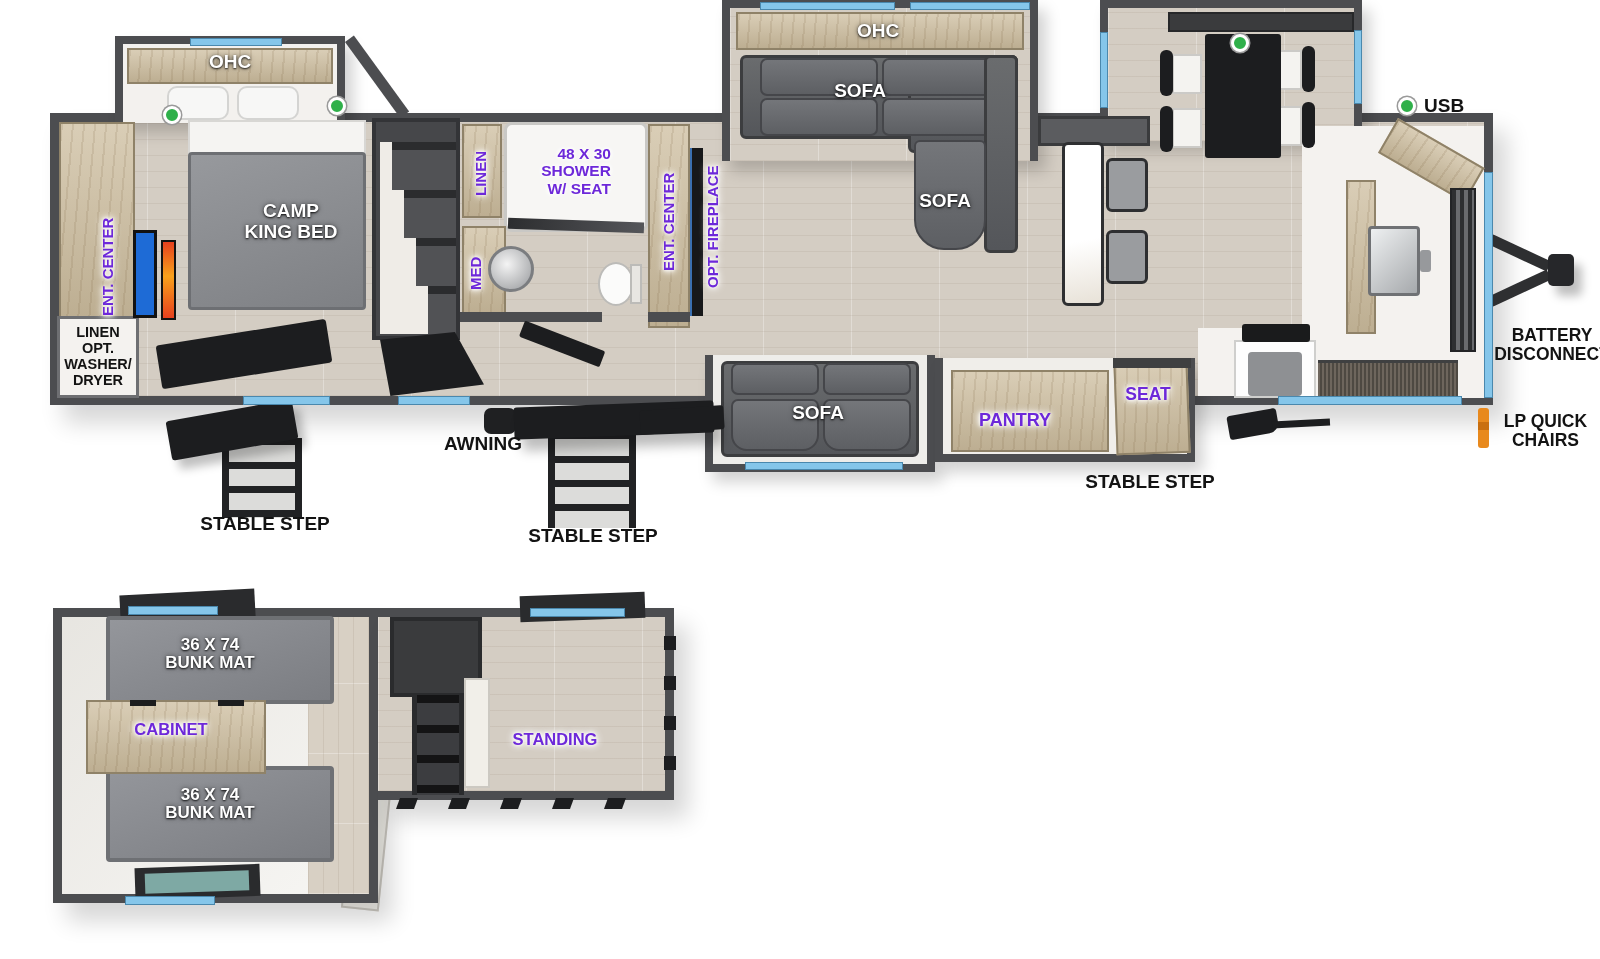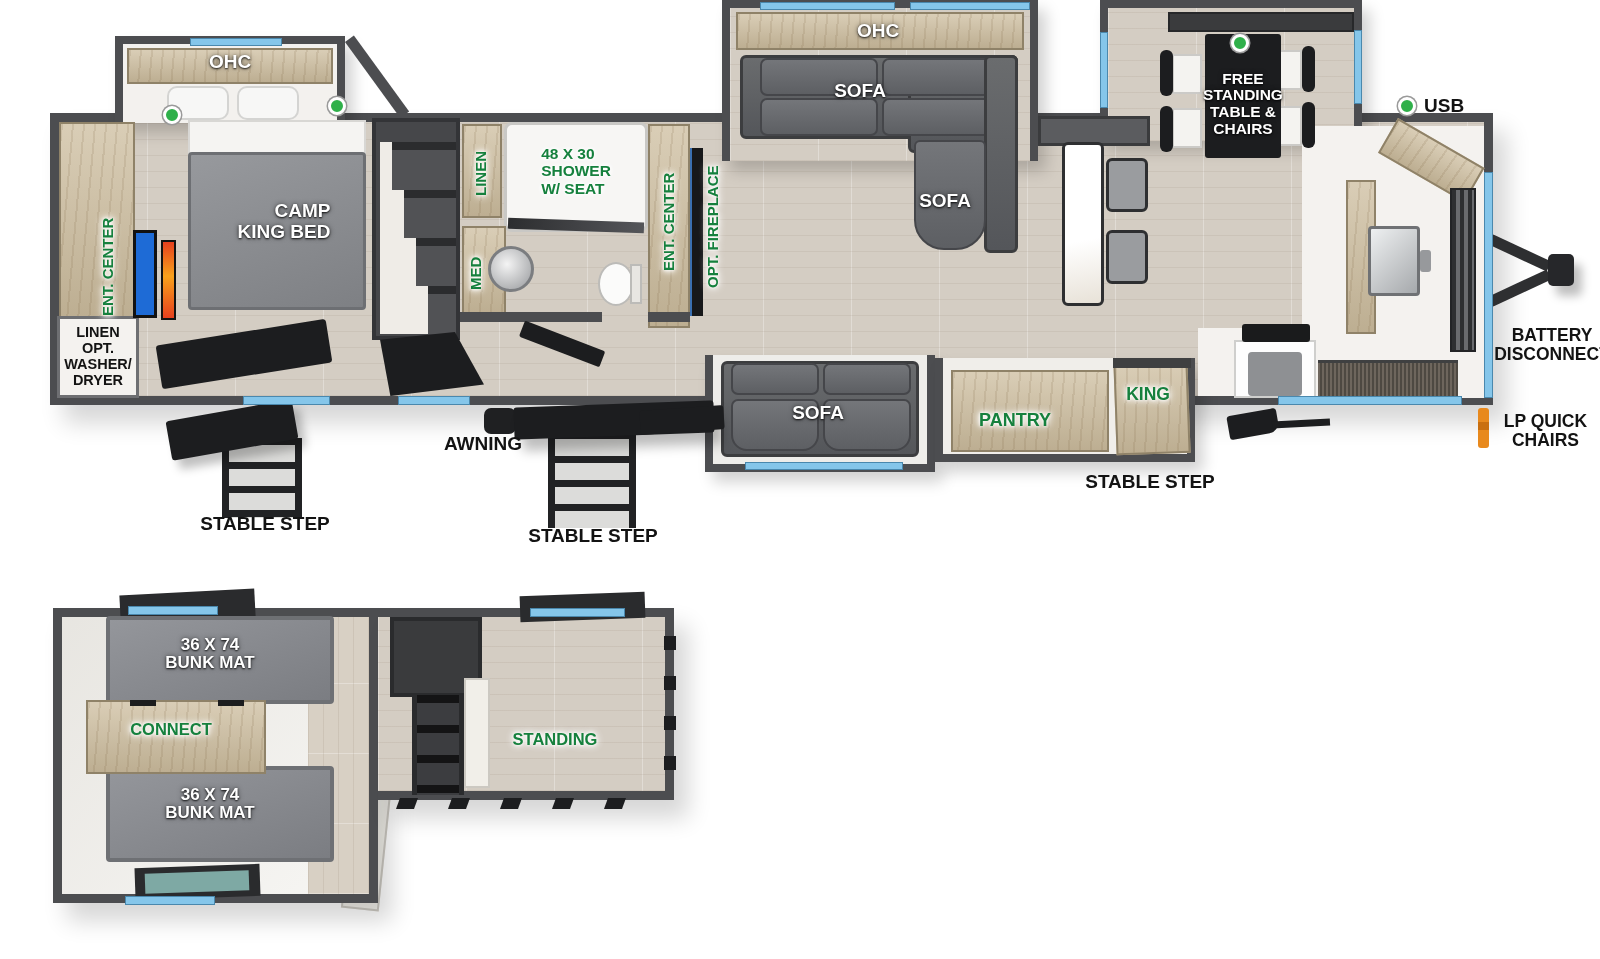--- a/index.html
+++ b/index.html
@@ -29,21 +29,21 @@
        box-shadow:0 0 0 1.5px #9a9a9a;}
   
   .sofa{background:linear-gradient(180deg,#6a6c6e,#54565a);border:3px solid #3c3d3f;border-radius:6px;}
   .cush{background:linear-gradient(180deg,#74767a,#5d5f63);border:2px solid #45464a;border-radius:7px;}
   .mat{background:linear-gradient(160deg,#94969b,#7b7d82);border:4px solid #6e7074;border-radius:4px;}
   .blk{background:#1c1d1f;}
   .steel{background:linear-gradient(135deg,#eef0f1,#a6a9ac);border:3px solid #6f7174;border-radius:4px;}
   
   .lblw{color:#ffffff;font-weight:bold;text-align:center;line-height:1.08;white-space:pre-line;
         text-shadow:0 1px 2px rgba(0,0,0,.85),0 0 5px rgba(0,0,0,.55);display:flex;align-items:center;justify-content:center;}
-  .lblb{color:#15803d;font-weight:bold;text-align:left;line-height:1.1;white-space:pre-line;
+  .lblb{color:#6d28d9;font-weight:bold;text-align:right;line-height:1.1;white-space:pre-line;
         text-shadow:0 0 3px #fff,0 0 5px #fff,0 0 8px #fff,0 0 10px #fff;display:flex;align-items:center;justify-content:center;}
   .lblo{color:#131313;font-weight:bold;text-align:center;line-height:1.1;white-space:pre-line;
         display:flex;align-items:center;justify-content:center;}
   .vert{writing-mode:vertical-rl;transform:rotate(180deg);}
   .steps{border-left:7px solid #212224;border-right:7px solid #212224;
          background:repeating-linear-gradient(180deg,#212224 0 7px,#dcdcda 7px 24px);}
 </style>
 </head>
 <body>
 
@@ -91,51 +91,47 @@
   <div class="abs" style="left:1172px;top:108px;width:30px;height:40px;background:#f4f3f0;border:2px solid #cbcac7;z-index:3;"></div>
   <div class="abs" style="left:1272px;top:50px;width:30px;height:40px;background:#f4f3f0;border:2px solid #cbcac7;z-index:3;"></div>
   <div class="abs" style="left:1272px;top:106px;width:30px;height:40px;background:#f4f3f0;border:2px solid #cbcac7;z-index:3;"></div>
   <div class="abs blk" style="left:1160px;top:50px;width:13px;height:46px;border-radius:6px;z-index:4;"></div>
   <div class="abs blk" style="left:1160px;top:106px;width:13px;height:46px;border-radius:6px;z-index:4;"></div>
   <div class="abs blk" style="left:1302px;top:46px;width:13px;height:46px;border-radius:6px;z-index:4;"></div>
   <div class="abs blk" style="left:1302px;top:102px;width:13px;height:46px;border-radius:6px;z-index:4;"></div>
 
   <div class="abs blk" style="left:1205px;top:34px;width:76px;height:124px;border-radius:3px;z-index:4;"></div>
   <div class="abs dot" style="left:1231px;top:34px;z-index:6;"></div>
-  <div class="abs lblw" style="left:1201px;top:56px;width:84px;height:96px;font-size:15.5px;z-index:5;">FREE
-STANDING
-TABLE &amp;
-CHAIRS</div>
 
   <div class="abs slide" style="left:705px;top:355px;width:230px;height:117px;border-top:none;background:#eeedea;z-index:2;">
     <div class="abs sofa" style="left:8px;top:6px;width:198px;height:96px;"></div>
     <div class="abs cush" style="left:18px;top:8px;width:88px;height:32px;"></div>
     <div class="abs cush" style="left:110px;top:8px;width:88px;height:32px;"></div>
     <div class="abs cush" style="left:18px;top:44px;width:88px;height:52px;border-radius:7px 7px 16px 16px;"></div>
     <div class="abs cush" style="left:110px;top:44px;width:88px;height:52px;border-radius:7px 7px 16px 16px;"></div>
   </div>
   <div class="abs win" style="left:745px;top:462px;width:158px;height:8px;z-index:3;"></div>
   <div class="abs lblw" style="left:778px;top:400px;width:80px;height:26px;font-size:19px;z-index:5;">SOFA</div>
 
   <div class="abs slide" style="left:935px;top:358px;width:260px;height:104px;border-top:none;background:#f0eeea;z-index:2;">
     <div class="abs cab" style="left:8px;top:12px;width:158px;height:82px;"></div>
     <div class="abs cab" style="left:172px;top:4px;width:74px;height:92px;transform:rotate(-2deg);"></div>
     <div class="abs" style="left:170px;top:0px;width:78px;height:10px;background:#3f4041;"></div>
   </div>
   <div class="abs lblb" style="left:965px;top:408px;width:100px;height:26px;font-size:18px;z-index:5;">PANTRY</div>
-  <div class="abs lblb" style="left:1108px;top:383px;width:80px;height:24px;font-size:17.5px;z-index:5;">KING</div>
+  <div class="abs lblb" style="left:1108px;top:383px;width:80px;height:24px;font-size:17.5px;z-index:5;">SEAT</div>
 
   <div class="abs cab" style="left:59px;top:122px;width:76px;height:198px;z-index:3;"></div>
   <div class="abs" style="left:133px;top:230px;width:24px;height:88px;background:#1e6bd6;border:3px solid #121212;z-index:4;"></div>
   <div class="abs" style="left:161px;top:240px;width:15px;height:80px;background:linear-gradient(180deg,#e6401e,#f9a11b 45%,#e6401e);border:2px solid #121212;z-index:4;"></div>
   <div class="abs lblb vert" style="left:96px;top:208px;width:24px;height:118px;font-size:15px;z-index:5;">ENT. CENTER</div>
 
   <div class="abs" style="left:188px;top:120px;width:178px;height:58px;background:#f5f4f2;border:2px solid #d8d7d4;z-index:3;"></div>
   <div class="abs" style="left:188px;top:152px;width:178px;height:158px;background:linear-gradient(160deg,#97999d,#7e8084);border:3px solid #6d6f73;border-radius:4px;z-index:3;"></div>
-  <div class="abs lblw" style="left:200px;top:200px;width:168px;height:44px;font-size:19px;z-index:5;text-align:right;">CAMP
+  <div class="abs lblw" style="left:207px;top:200px;width:168px;height:44px;font-size:19px;z-index:5;">CAMP
 KING BED</div>
 
   <div class="abs blk" style="left:158px;top:332px;width:172px;height:44px;transform:rotate(-9deg);border-radius:3px;z-index:4;"></div>
 
   <div class="abs" style="left:57px;top:316px;width:82px;height:82px;background:#f4f2ef;border:3px solid #6e6f72;z-index:3;"></div>
   <div class="abs lblo" style="left:60px;top:320px;width:76px;height:74px;font-size:14.5px;z-index:5;">LINEN
 OPT.
 WASHER/
 DRYER</div>
   <div class="abs win" style="left:243px;top:396px;width:87px;height:9px;z-index:3;"></div>
@@ -227,21 +223,21 @@
   <div class="abs" style="left:135px;top:866px;width:125px;height:32px;background:#2a2b2d;transform:rotate(-2deg);z-index:3;"></div>
   <div class="abs" style="left:145px;top:872px;width:104px;height:20px;background:#7ea9a4;transform:rotate(-2deg);z-index:4;"></div>
   <div class="abs win" style="left:125px;top:896px;width:90px;height:9px;z-index:4;"></div>
 
   <div class="abs mat" style="left:106px;top:616px;width:228px;height:88px;z-index:3;"></div>
   <div class="abs lblw" style="left:126px;top:634px;width:168px;height:40px;font-size:17px;z-index:5;">36 X 74
 BUNK MAT</div>
   <div class="abs cab" style="left:86px;top:700px;width:180px;height:74px;z-index:4;"></div>
   <div class="abs blk" style="left:130px;top:700px;width:26px;height:6px;z-index:5;"></div>
   <div class="abs blk" style="left:218px;top:700px;width:26px;height:6px;z-index:5;"></div>
-  <div class="abs lblb" style="left:116px;top:716px;width:110px;height:26px;font-size:16.5px;z-index:5;">CONNECT</div>
+  <div class="abs lblb" style="left:116px;top:716px;width:110px;height:26px;font-size:16.5px;z-index:5;">CABINET</div>
   <div class="abs mat" style="left:106px;top:766px;width:228px;height:96px;z-index:3;"></div>
   <div class="abs lblw" style="left:126px;top:784px;width:168px;height:40px;font-size:17px;z-index:5;">36 X 74
 BUNK MAT</div>
 
   <div class="abs wood" style="left:378px;top:608px;width:296px;height:192px;border:9px solid #4c4d50;border-left:none;z-index:1;box-shadow:14px 18px 22px rgba(0,0,0,.16);"></div>
 
   <div class="abs" style="left:520px;top:594px;width:125px;height:26px;background:#2a2b2d;transform:rotate(-2deg);z-index:3;"></div>
   <div class="abs win" style="left:530px;top:608px;width:95px;height:9px;z-index:4;"></div>
 
   <div class="abs" style="left:390px;top:617px;width:92px;height:80px;background:#3a3b3d;border:4px solid #2a2b2d;z-index:2;"></div>

